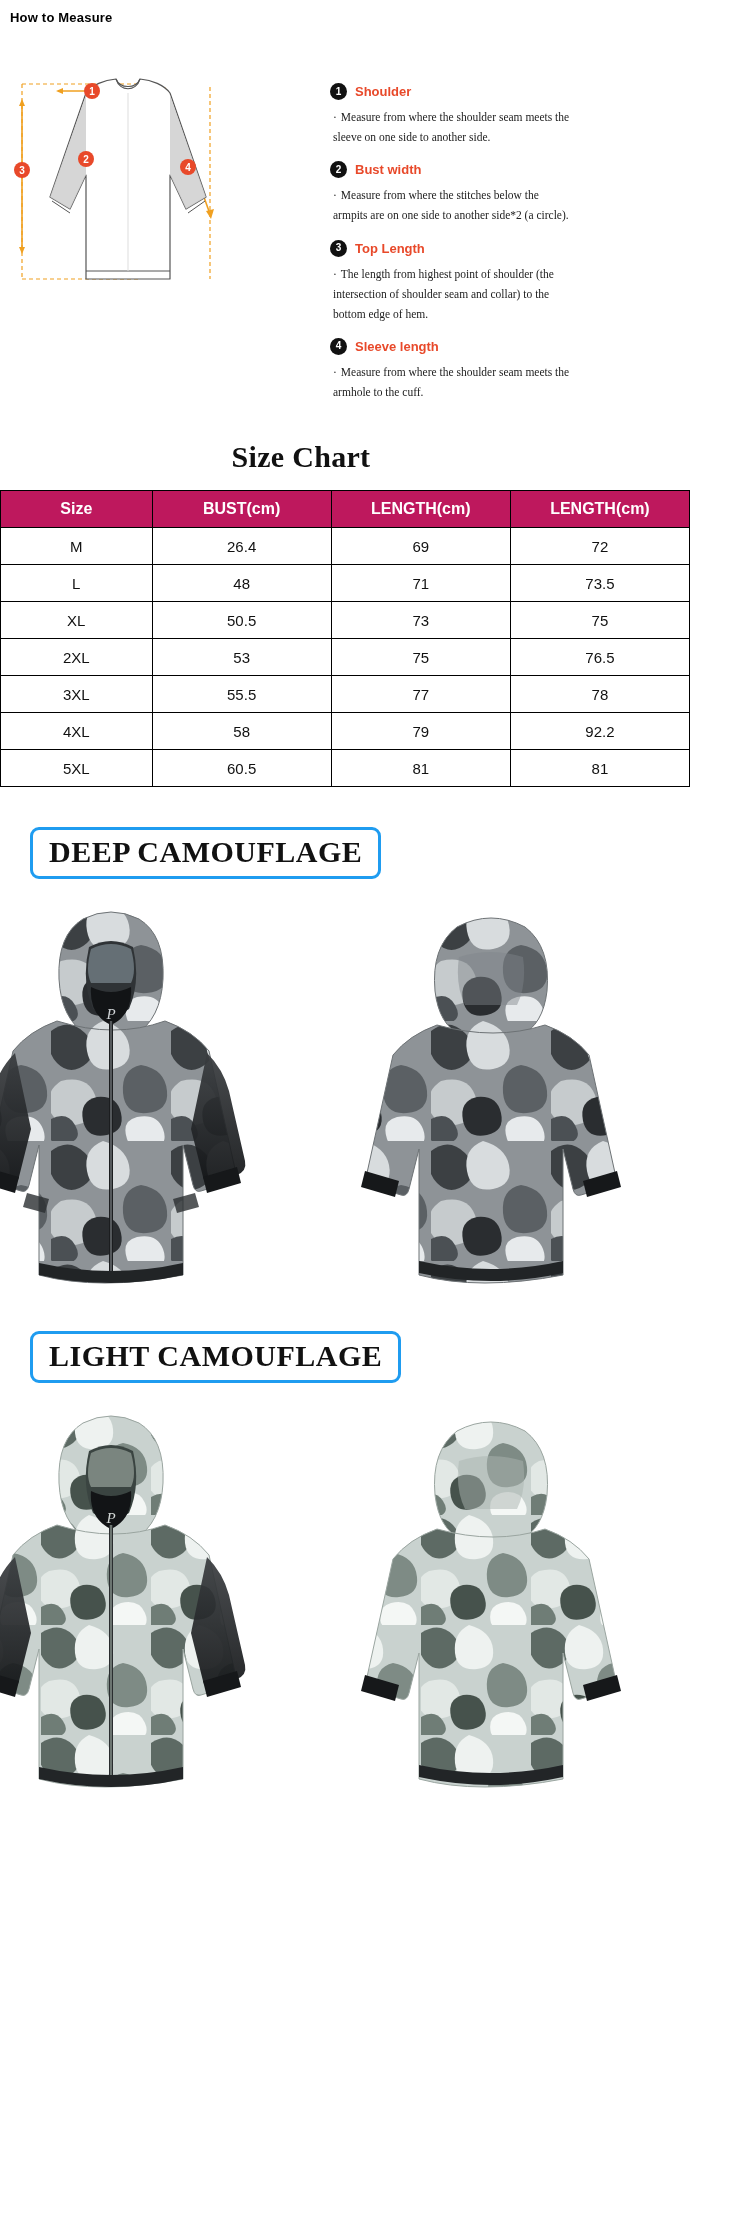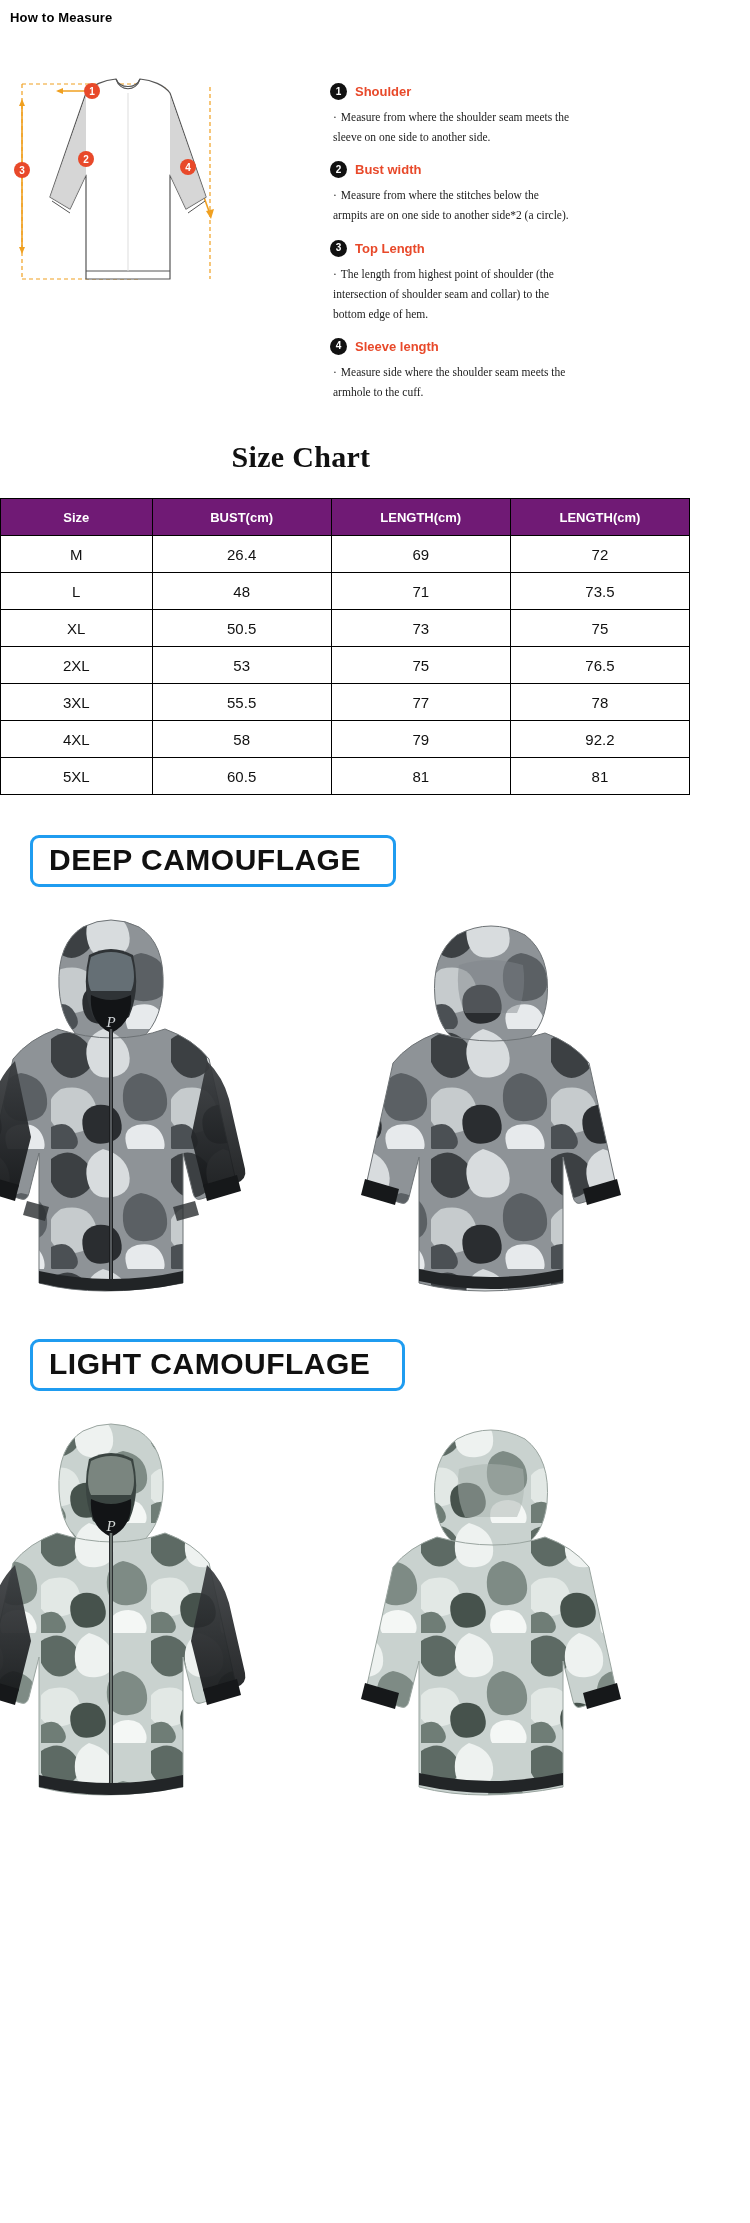--- a/index.html
+++ b/index.html
@@ -71,59 +71,59 @@
     font-family:Liberation Serif, serif;
   }
   .m-desc .bullet { margin-right:4px; }
 
   
   .chart-title {
     text-align:center;
     font-size:30px;
     font-weight:bold;
     font-family:"Liberation Serif", serif;
-    margin:18px 0 24px 0;
+    margin:18px 0 16px 0;
     letter-spacing:.3px;
   }
   table.size-chart {
     width:690px;
     margin:0 auto;
     border-collapse:collapse;
     table-layout:fixed;
   }
   table.size-chart th, table.size-chart td {
     border:1px solid #000;
     text-align:center;
     height:37px;
     font-size:15px;
   }
   table.size-chart thead th {
-    background:#701a75;
+    background:#be185d;
     color:#fff;
-    font-size:13px;
+    font-size:16px;
     font-weight:bold;
     border:1px solid #000;
   }
   table.size-chart tbody td { color:#111; font-size:15px; }
   table.size-chart col.c1 { width:22%; }
   table.size-chart col.c2 { width:26%; }
   table.size-chart col.c3 { width:26%; }
   table.size-chart col.c4 { width:26%; }
 
   
   .color-section { margin-top:40px; }
   .color-badge-wrap { padding-left:30px; }
   .color-badge {
     display:inline-block;
     border:3px solid #1f9cf0;
     border-radius:9px;
-    padding:7px 32px 9px 16px;
+    padding:7px 16px 9px 16px;
     font-size:30px;
     font-weight:bold;
-    font-family:Liberation Sans, sans-serif;
+    font-family:Liberation Serif, serif;
     letter-spacing:.5px;
     color:#111;
     line-height:1;
   }
   .jackets {
     display:flex;
     justify-content:center;
     gap:20px;
     margin-top:22px;
   }
@@ -242,21 +242,21 @@
           <span class="m-label">Top Length</span>
         </div>
         <div class="m-desc"><span class="bullet">·</span><span>The length from highest point of shoulder  (the intersection of shoulder seam and collar) to the bottom edge of hem.</span></div>
       </div>
 
       <div class="m-item">
         <div class="m-head">
           <span class="m-num">4</span>
           <span class="m-label">Sleeve length</span>
         </div>
-        <div class="m-desc"><span class="bullet">·</span><span>Measure side where the shoulder seam meets the armhole to the cuff.</span></div>
+        <div class="m-desc"><span class="bullet">·</span><span>Measure from where the shoulder seam meets the armhole to the cuff.</span></div>
       </div>
 
     </div>
   </div>
 
   <div class="chart-title">Size Chart</div>
 
   <table class="size-chart">
     <colgroup>
       <col class="c1">

